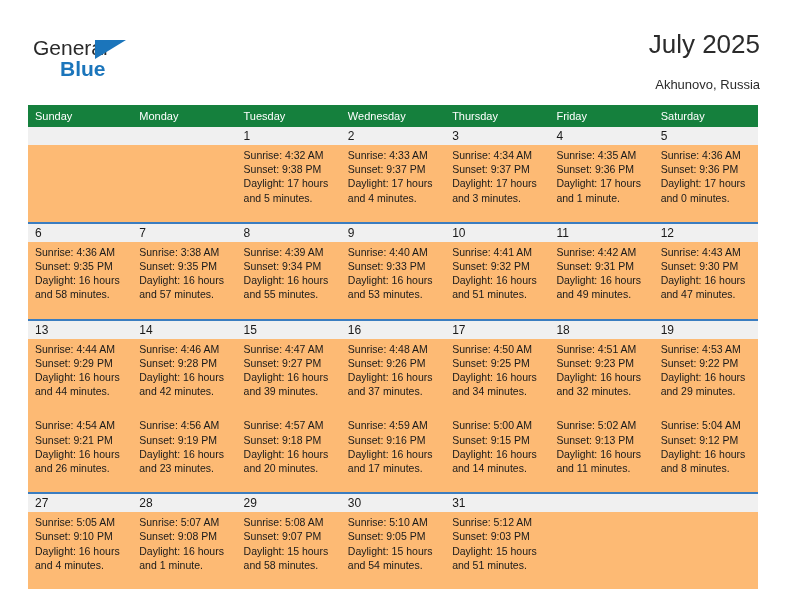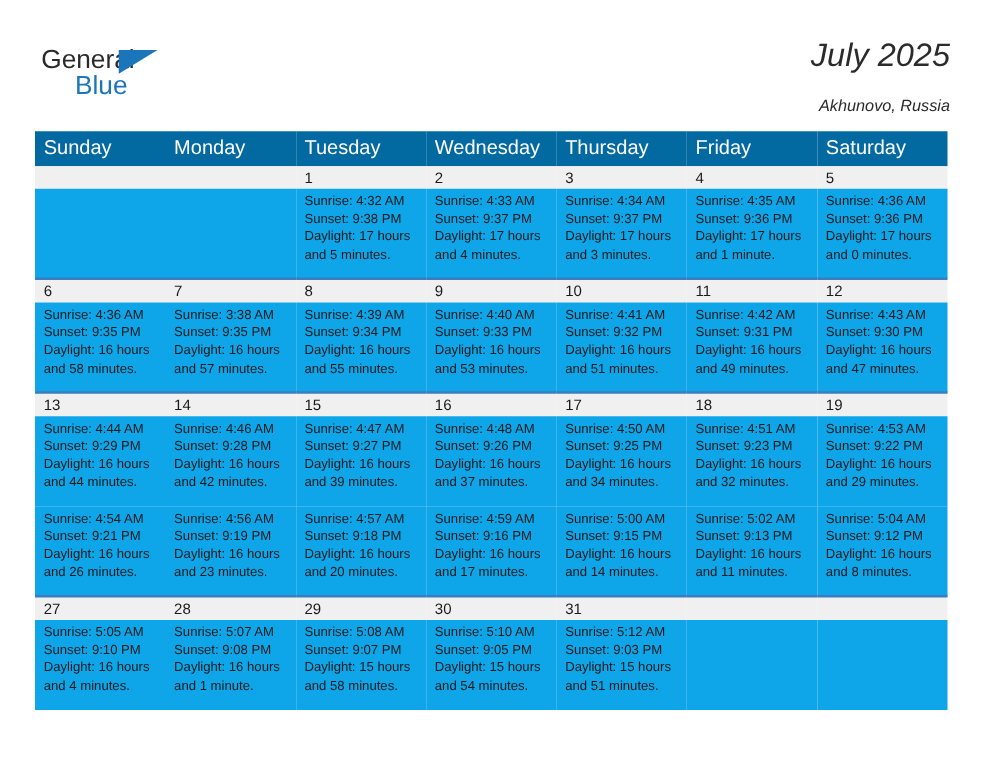--- a/index.html
+++ b/index.html
@@ -56,29 +56,28 @@
     border-left: 31px solid #1b75bb;
     border-bottom: 19px solid transparent;
   }
   .logo-blue {
     position: absolute;
     left: 27px;
     top: 21px;
     font-size: 21px;
     color: #1b75bb;
     font-family: "Liberation Sans", sans-serif;
-    font-weight: 400;
+    font-weight: 700;
     line-height: 24px;
   }
   .title-block {
     position: absolute;
     right: 0;
     top: 0;
     text-align: right;
-    font-style: italic;
   }
   .cal-title {
     font-size: 26px;
     font-weight: 400;
     color: #2b2b2b;
     line-height: 32px;
     white-space: nowrap;
   }
   .cal-sub {
     font-size: 13px;
@@ -92,23 +91,23 @@
   
   .calendar {
     position: absolute;
     left: 28px;
     top: 105px;
     width: 730px;
     border-collapse: collapse;
     table-layout: fixed;
   }
   .calendar th {
-    background: #0369a1;
+    background: #15803d;
     color: #ffffff;
-    font-size: 16px;
+    font-size: 11px;
     font-weight: 400;
     text-align: left;
     padding: 5px 0 5px 7px;
     height: 19px;
     box-sizing: border-box;
     border: none;
   }
   .calendar col { width: 104.28px; }
 
   .daynum-row td {
@@ -118,24 +117,24 @@
     color: #1a1a1a;
     padding: 2px 0 2px 7px;
     height: 17px;
     vertical-align: top;
     box-sizing: border-box;
   }
   .daynum-row.first td {
     border-top: none;
   }
   .body-row td {
-    background: #0ea5e9;
+    background: #fdba74;
     font-size: 10.5px;
     color: #1a1a1a;
-    padding: 3px 6px 5px 7px;
+    padding: 3px 6px 17px 7px;
     vertical-align: top;
     line-height: 14.2px;
     height: 72px;
     box-sizing: border-box;
   }
   .body-row td .line {
     white-space: nowrap;
   }
 </style>
 </head>

